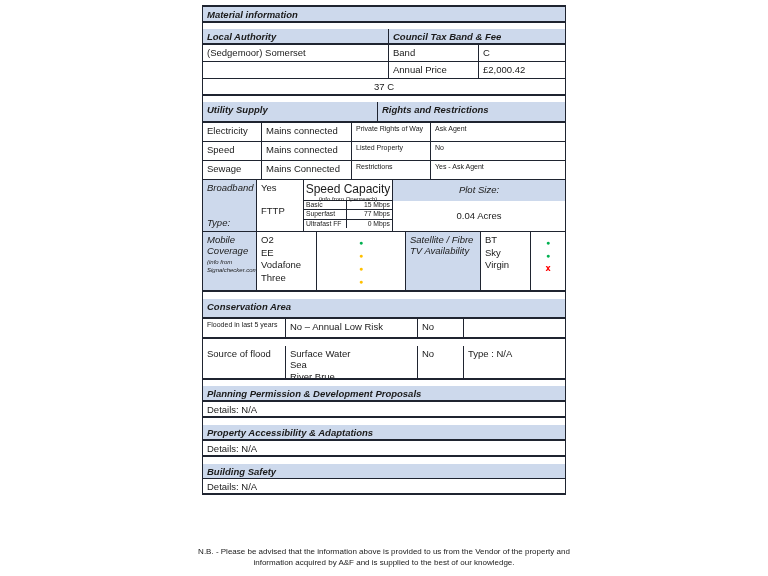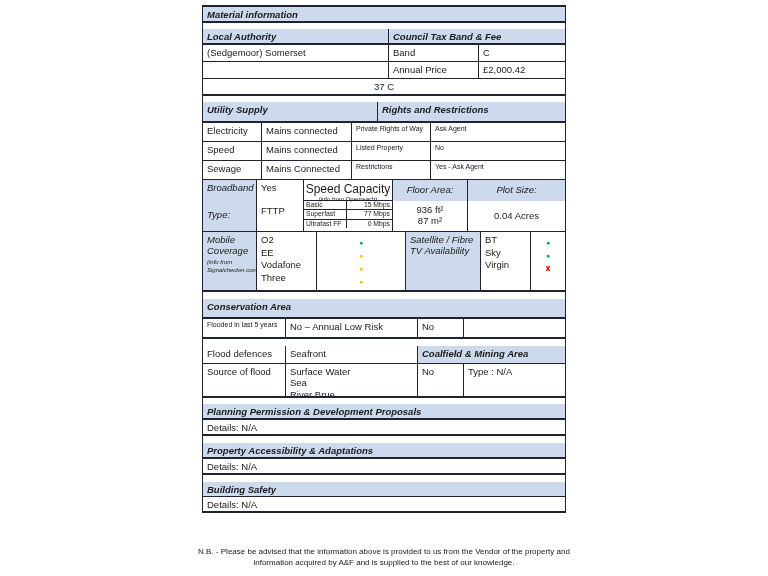--- a/index.html
+++ b/index.html
@@ -86,21 +86,21 @@
   <div class="r" style="height:19px">
     <div class="c" style="width:59px">Sewage</div>
     <div class="c" style="width:90px">Mains Connected</div>
     <div class="c small" style="width:79px">Restrictions</div>
     <div class="c small" style="flex:1">Yes - Ask Agent</div>
   </div>
 
   <div class="r" style="height:52px">
     <div class="c blue" style="width:54px">
       <div>Broadband</div>
-      <div style="margin-top:16px">Type:</div>
+      <div style="margin-top:24px">Type:</div>
     </div>
     <div class="c" style="width:47px">
       <div>Yes</div>
       <div style="margin-top:12px">FTTP</div>
     </div>
     <div class="c" style="width:89px;padding:0">
       <div class="hctr" style="border-bottom:1px solid var(--bc);height:21px;padding-top:2px">
         <div style="font-size:12px">Speed Capacity</div>
         <div class="tiny">(info from Openreach)</div>
       </div>
@@ -108,27 +108,20 @@
         <div class="tier">Basic</div>
         <div class="spd">15 Mbps</div>
       </div>
       <div class="minirow mini">
         <div class="tier">Superfast</div>
         <div class="spd">77 Mbps</div>
       </div>
       <div class="minirow mini">
         <div class="tier">Ultrafast FF</div>
         <div class="spd">0 Mbps</div>
-      </div>
-    </div>
-    <div class="c" style="width:75px;padding:0">
-      <div class="blue hctr" style="height:21px;padding-top:4px">Floor Area:</div>
-      <div class="hctr" style="padding-top:3px">
-        <div>936 ft²</div>
-        <div>87 m²</div>
       </div>
     </div>
     <div class="c" style="flex:1;padding:0">
       <div class="blue hctr" style="height:21px;padding-top:4px">Plot Size:</div>
       <div class="ctr" style="height:30px">0.04 Acres</div>
     </div>
   </div>
 
   <div class="r thickb" style="height:60px">
     <div class="c blue" style="width:54px">
@@ -170,25 +163,20 @@
   </div>
   <div class="r thickb" style="height:20px">
     <div class="c small" style="width:83px">Flooded in last 5 years</div>
     <div class="c" style="width:132px">No – Annual Low Risk</div>
     <div class="c" style="width:46px">No</div>
     <div class="c" style="flex:1"></div>
   </div>
 
   <div class="gap" style="height:7px"></div>
 
-  <div class="r" style="height:18px">
-    <div class="c" style="width:83px">Flood defences</div>
-    <div class="c" style="width:132px">Seafront</div>
-    <div class="c blue bold" style="flex:1">Coalfield &amp; Mining Area</div>
-  </div>
   <div class="r thickb" style="height:34px">
     <div class="c" style="width:83px">Source of flood</div>
     <div class="c" style="width:132px">
       <div>Surface Water</div>
       <div>Sea</div>
       <div>River Brue</div>
     </div>
     <div class="c" style="width:46px">No</div>
     <div class="c" style="flex:1">Type :  N/A</div>
   </div>

